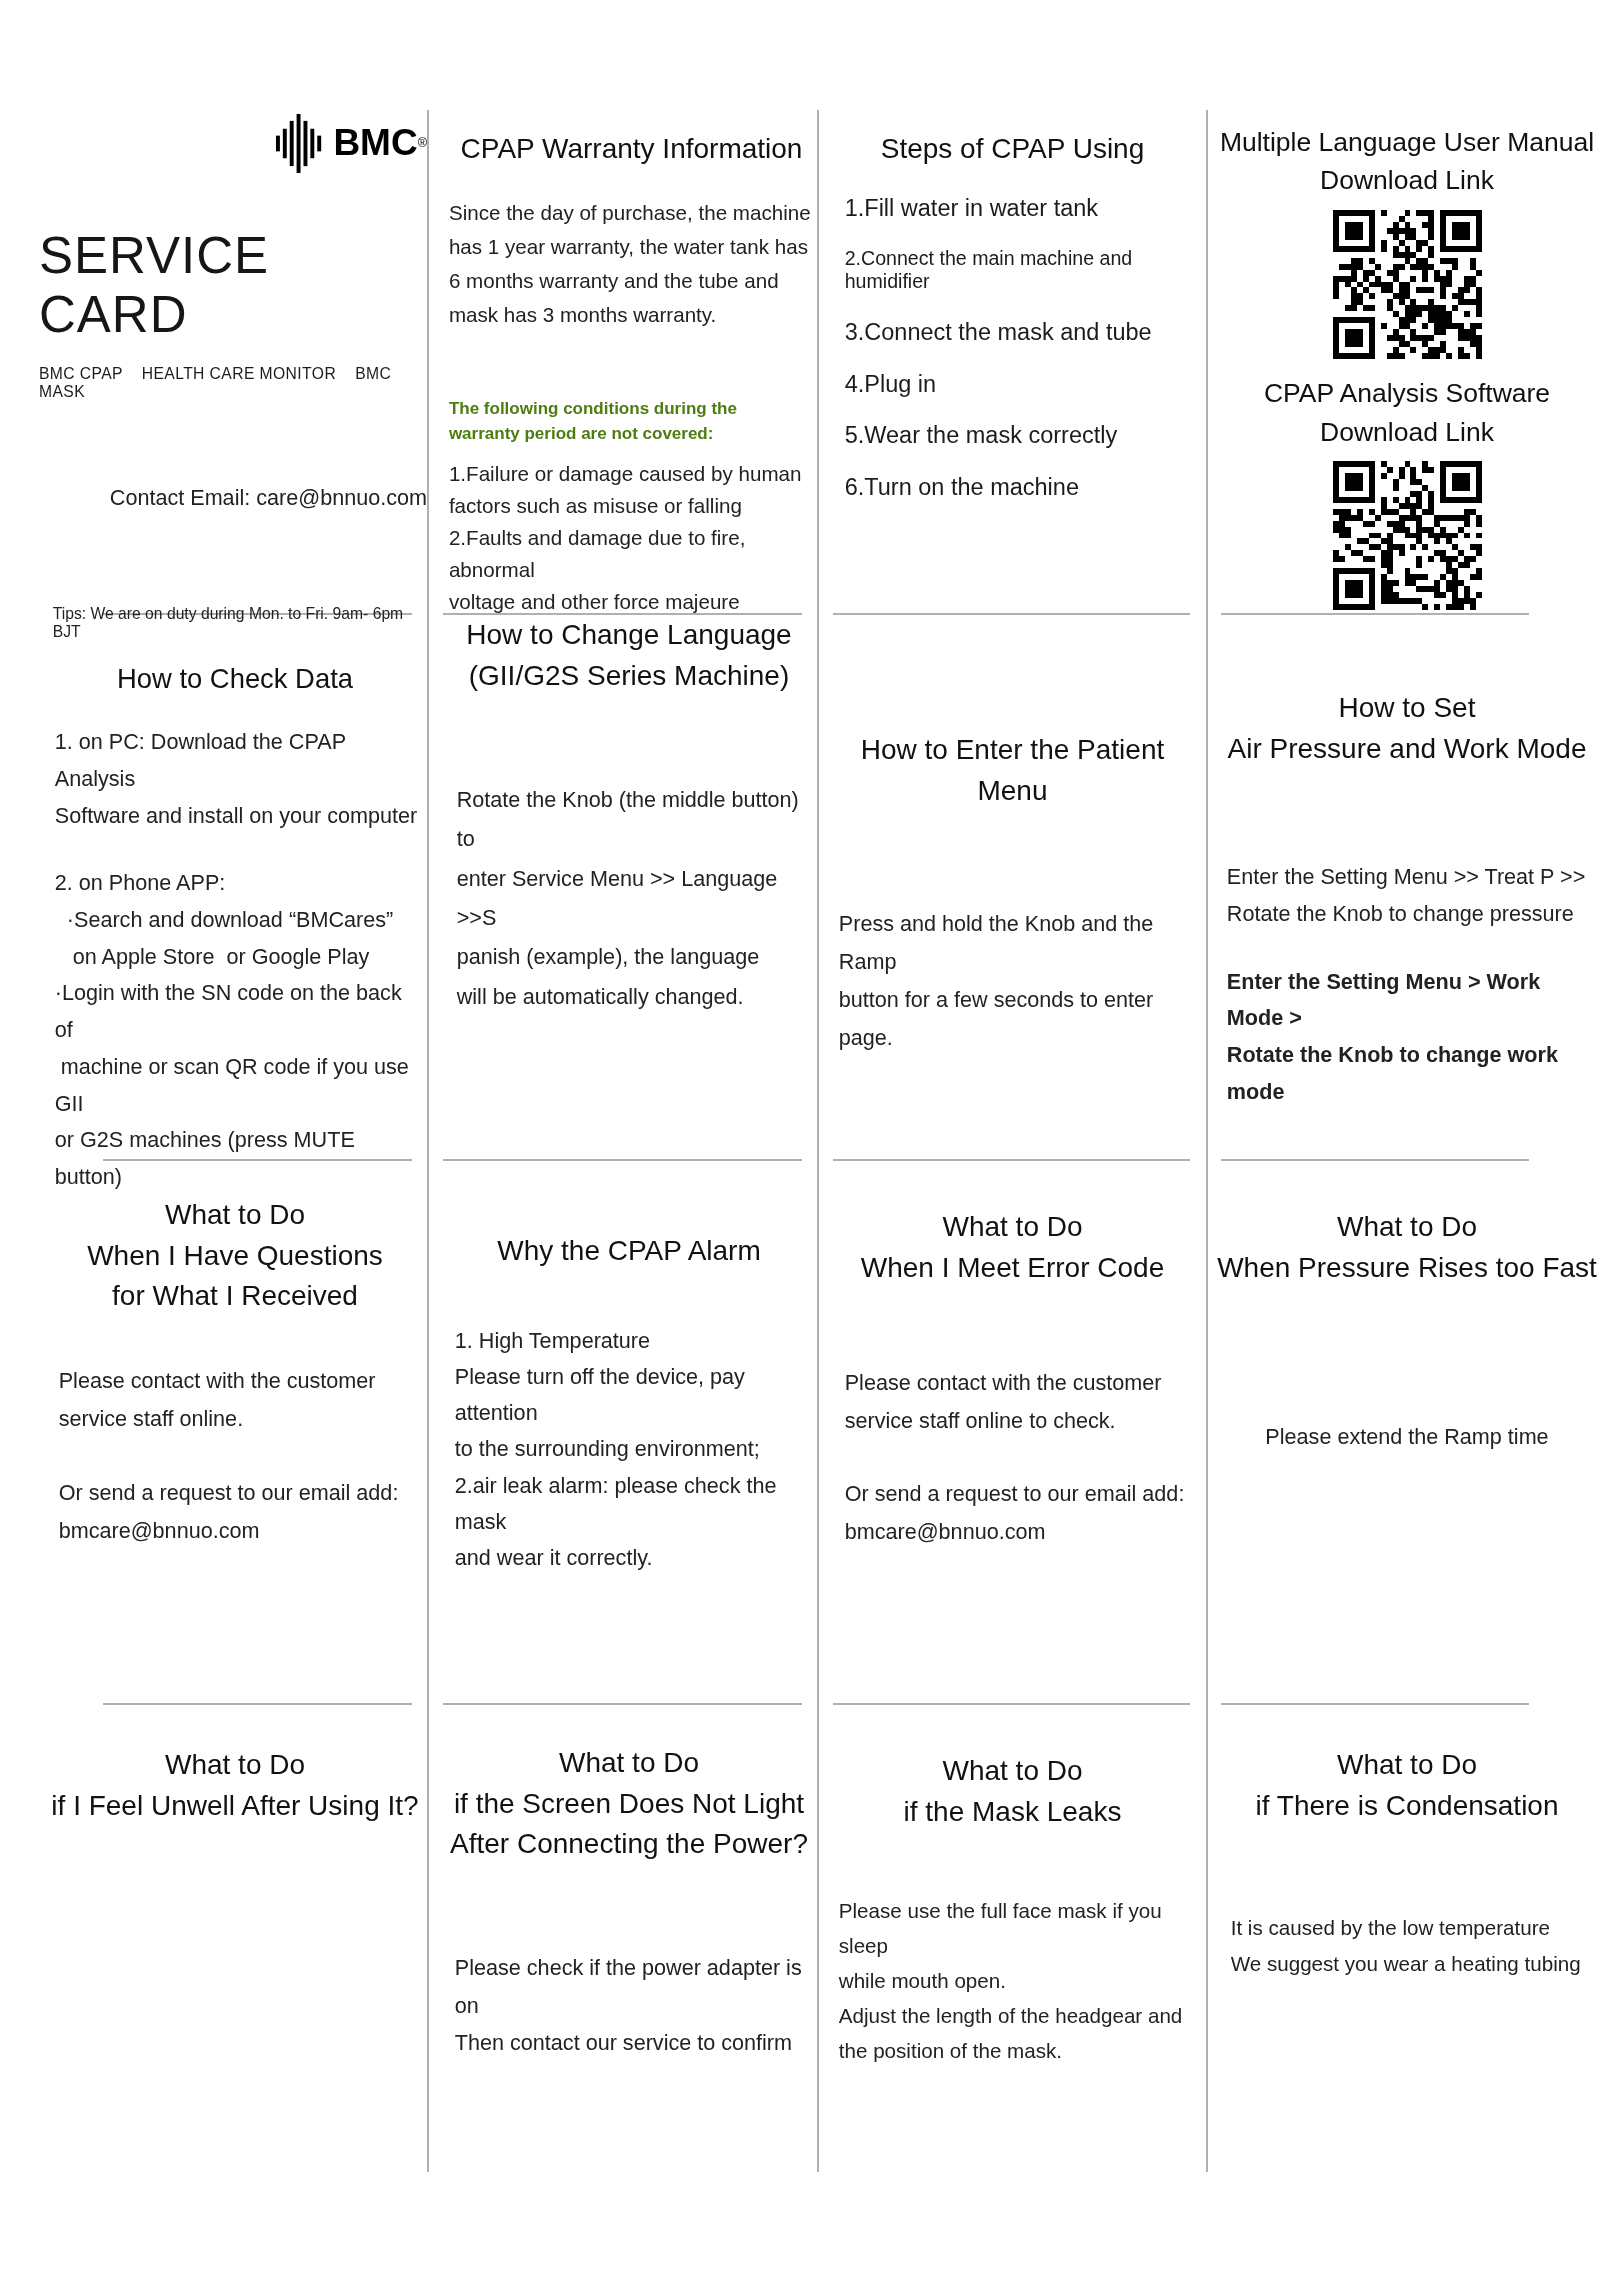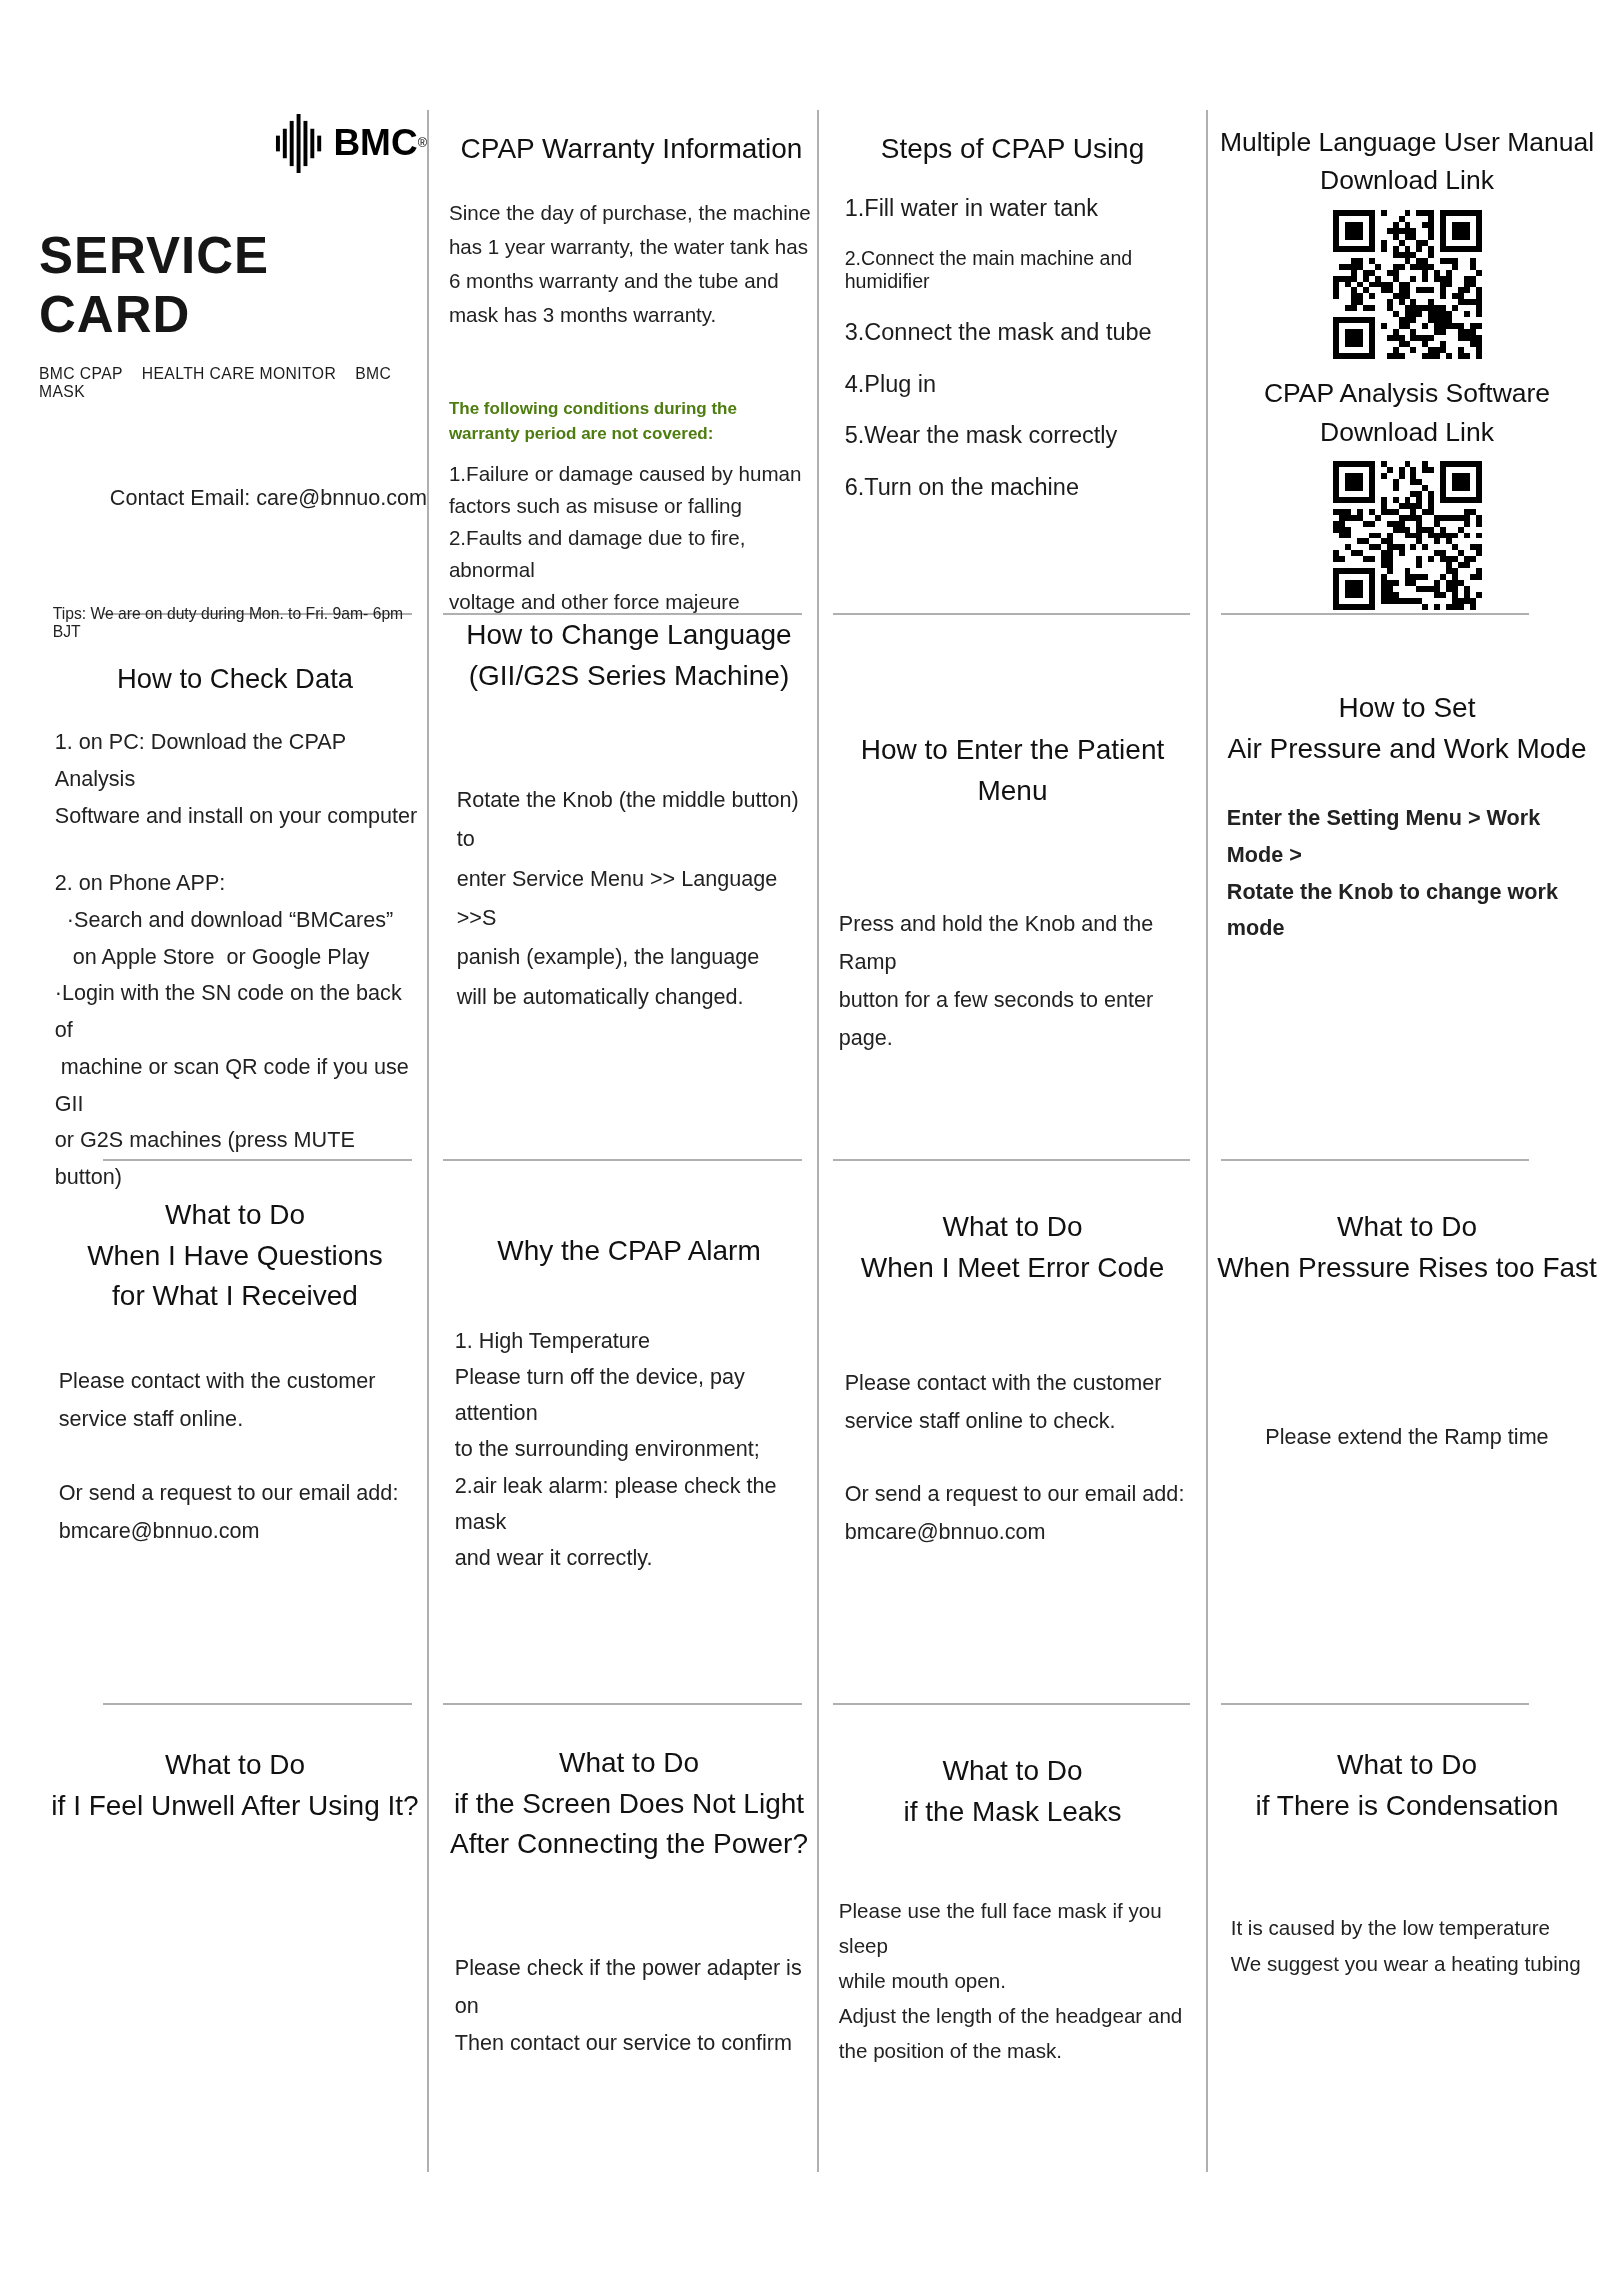--- a/index.html
+++ b/index.html
@@ -10,21 +10,21 @@
   .h.left{text-align:left;}
   .b{font-size:21.6px;line-height:1.66;white-space:pre-wrap;color:#222;text-align:left;}
   .sub{font-size:17px;font-weight:700;color:#4d7c0f;white-space:pre-line;line-height:1.45;}
 
   
   .brand{display:flex;flex-direction:column;align-items:center;}
   .logo{display:flex;align-items:center;margin-top:17.6px;}
   .logo svg{display:block;}
   .logo-text{font-size:37px;font-weight:700;color:#000;letter-spacing:0;margin-left:2px;}
   .logo-mark{font-size:12.7px;vertical-align:super;color:#000;}
-  .brand-title{font-size:51px;font-weight:700;color:#161616;letter-spacing:1px;margin-top:51px;white-space:pre-line;}
+  .brand-title{font-size:51px;font-weight:400;color:#161616;letter-spacing:1px;margin-top:51px;white-space:pre-line;}
   .brand-sub{font-size:15.7px;color:#1c1c1c;margin-top:21.6px;letter-spacing:0.4px;white-space:pre-wrap;}
   .brand-contact{font-size:21.6px;color:#222;margin-top:84px;}
   .brand-tips{font-size:15.7px;color:#222;margin-top:94px;align-self:flex-start;margin-left:13.7px;}
 
   
   .vline{position:absolute;width:2px;background:#b0b0b0;top:110px;height:2062px;}
   .hseg{position:absolute;height:2px;background:#b0b0b0;}
 
   
   svg.qr{width:149px;height:149px;display:block;margin:9.8px auto 0 auto;shape-rendering:crispEdges;background:#fff;}
@@ -751,20 +751,22 @@
 
 <div class="cell" style="left:829px;top:630px;width:367px;height:544px;padding-top:100px;">
   <div class="h">How to Enter the Patient Menu</div>
   <p class="b" style="margin-top:94px;padding-left:9.8px;line-height:1.75;">Press and hold the Knob and the Ramp
 button for a few seconds to enter page.</p>
 </div>
 
 <div class="cell" style="left:1215px;top:615px;width:384px;height:544px;padding-top:73px;">
   <div class="h">How to Set
 Air Pressure and Work Mode</div>
+  <p class="b" style="margin-top:90px;padding-left:11.8px;line-height:1.7;">Enter the Setting Menu &gt;&gt; Treat P &gt;&gt;
+Rotate the Knob to change pressure</p>
   <p class="b" style="margin-top:31px;padding-left:11.8px;line-height:1.7;font-weight:bold;">Enter the Setting Menu &gt; Work Mode &gt;
 Rotate the Knob to change work mode</p>
 </div>
 
 <div class="cell" style="left:45px;top:1160px;width:380px;height:542px;padding-top:35px;">
   <div class="h">What to Do
 When I Have Questions
 for What I Received</div>
   <p class="b" style="margin-top:45px;padding-left:13.7px;line-height:1.75;">Please contact with the customer
 service staff online.</p>

